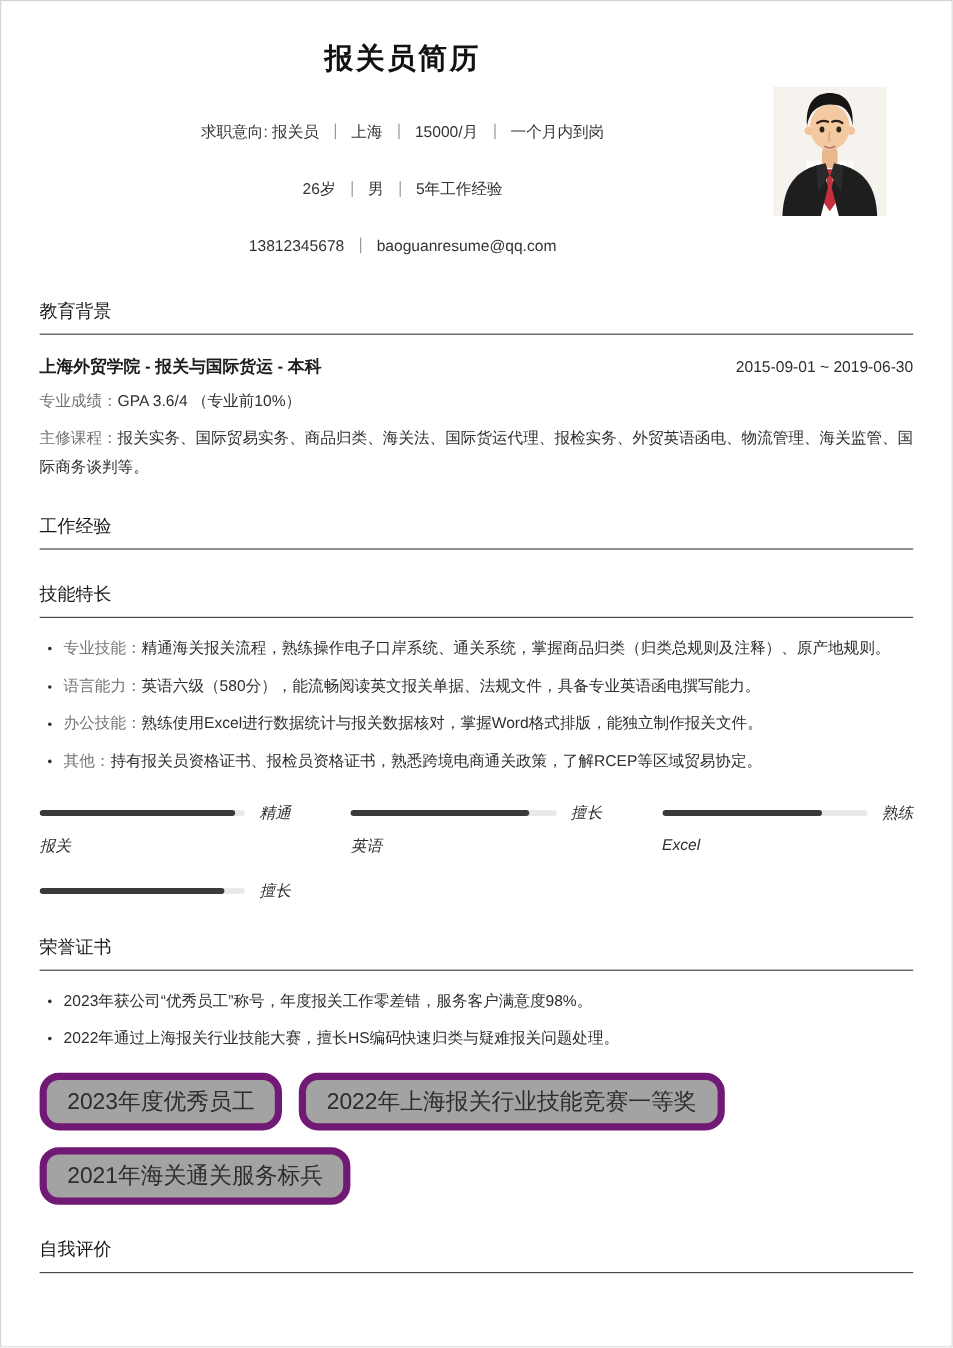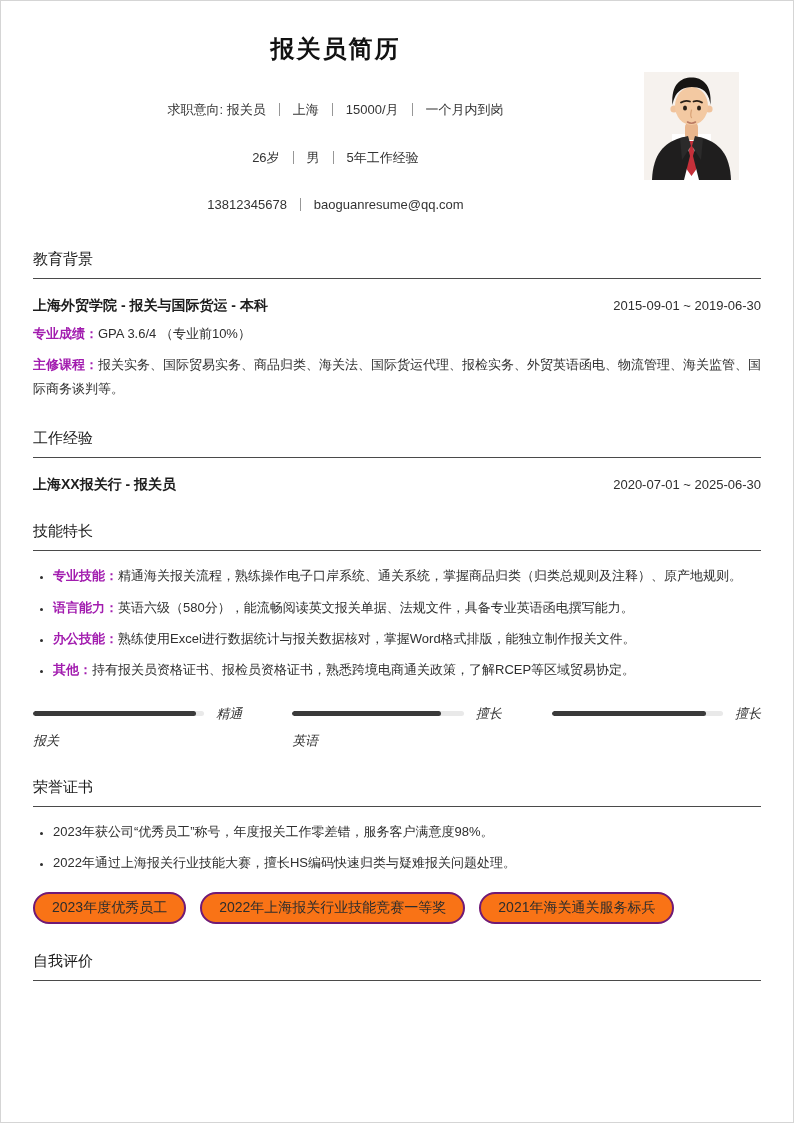--- a/index.html
+++ b/index.html
@@ -26,42 +26,42 @@
   
   .section { margin-top:28px; }
   .section-title {
     font-size:15px; font-weight:400; color:#1a1a1a;
     padding-bottom:9px; border-bottom:1.5px solid #4a4a4a;
   }
   .entry-row { display:flex; justify-content:space-between; align-items:baseline; margin-top:18px; }
   .entry-name { font-size:14px; font-weight:700; color:#1d1d1d;text-align:right; }
   .entry-date { font-size:13px; color:#2d2d2d; }
   .detail { font-size:13px; line-height:1.85; margin-top:7px; }
-  .b { font-weight:700; color:#a21caf; }
+  .b { font-weight:400; color:#737373; }
 
   ul.bullets { margin:14px 0 0 0; padding-left:20px; }
   ul.bullets li { font-size:13px; line-height:1.65; margin-bottom:10px; color:#2e2e2e; }
   ul.bullets li::marker { color:#2e2e2e; font-size:11px; }
 
   
   .skill-grid {
     display:grid; grid-template-columns:repeat(3,1fr);
     column-gap:50px; row-gap:20px; margin-top:24px;font-style:italic;
   }
   .skill-bar-row { display:flex; align-items:center; gap:12px; }
   .skill-track { flex:1; height:5px; background:#e9e9e9; border-radius:3px; overflow:hidden; }
   .skill-fill { height:100%; background:#3a3a3a; border-radius:3px; }
   .skill-level { font-size:13px; color:#2e2e2e; white-space:nowrap; }
   .skill-name { font-size:13px; margin-top:9px; }
 
   
   .tag-row { display:flex; gap:14px; margin-top:18px; flex-wrap:wrap; }
   .tag {
-    border:2px solid #701a75; border-radius:16px; background:#f97316;
-    padding:5px 17px; font-size:14px; color:#2d2d2d; white-space:nowrap;
+    border:6px solid #701a75; border-radius:16px; background:#a3a3a3;
+    padding:5px 17px; font-size:19px; color:#2d2d2d; white-space:nowrap;
   }
 </style>
 </head>
 <body>
 
 <div class="page">
 
   <div class="header">
     <div class="header-main">
       <h1 class="resume-title">报关员简历</h1>
@@ -104,24 +104,20 @@
     <div class="entry-row">
       <span class="entry-name">上海外贸学院 - 报关与国际货运 - 本科</span>
       <span class="entry-date">2015-09-01 ~ 2019-06-30</span>
     </div>
     <p class="detail"><span class="b">专业成绩：</span><span>GPA 3.6/4 （专业前10%）</span></p>
     <p class="detail"><span class="b">主修课程：</span><span>报关实务、国际贸易实务、商品归类、海关法、国际货运代理、报检实务、外贸英语函电、物流管理、海关监管、国际商务谈判等。</span></p>
   </div>
 
   <div class="section">
     <h2 class="section-title">工作经验</h2>
-    <div class="entry-row">
-      <span class="entry-name">上海XX报关行 - 报关员</span>
-      <span class="entry-date">2020-07-01 ~ 2025-06-30</span>
-    </div>
   </div>
 
   <div class="section">
     <h2 class="section-title">技能特长</h2>
     <ul class="bullets">
 
     <li><span class="b">专业技能：</span><span>精通海关报关流程，熟练操作电子口岸系统、通关系统，掌握商品归类（归类总规则及注释）、原产地规则。</span></li>
         <li><span class="b">语言能力：</span><span>英语六级（580分），能流畅阅读英文报关单据、法规文件，具备专业英语函电撰写能力。</span></li>
         <li><span class="b">办公技能：</span><span>熟练使用Excel进行数据统计与报关数据核对，掌握Word格式排版，能独立制作报关文件。</span></li>
         <li><span class="b">其他：</span><span>持有报关员资格证书、报检员资格证书，熟悉跨境电商通关政策，了解RCEP等区域贸易协定。</span></li>
@@ -141,20 +137,29 @@
         <div class="skill">
           <div class="skill-bar-row">
             <div class="skill-track">
               <div class="skill-fill" style="width: 87%;"></div>
             </div>
             <span class="skill-level">擅长</span>
           </div>
           <div class="skill-name">英语</div>
         </div>
 
+        <div class="skill">
+          <div class="skill-bar-row">
+            <div class="skill-track">
+              <div class="skill-fill" style="width: 78%;"></div>
+            </div>
+            <span class="skill-level">熟练</span>
+          </div>
+          <div class="skill-name">Excel</div>
+        </div>
 
         <div class="skill">
           <div class="skill-bar-row">
             <div class="skill-track">
               <div class="skill-fill" style="width: 90%;"></div>
             </div>
             <span class="skill-level">擅长</span>
           </div>
         </div>
       </div>

